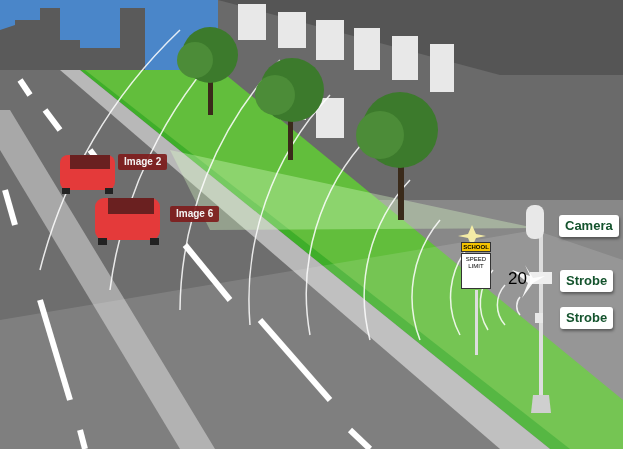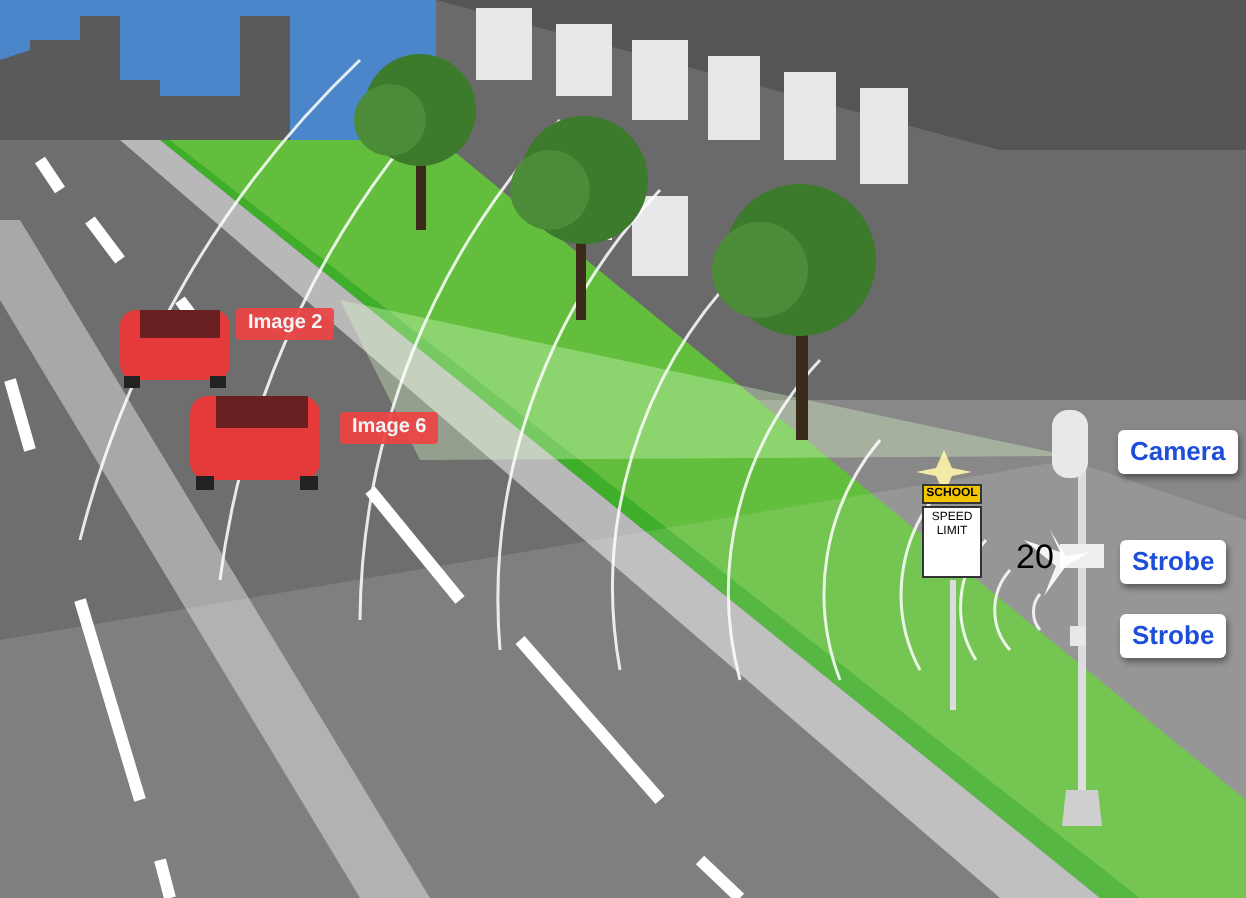--- a/index.html
+++ b/index.html
@@ -1,19 +1,19 @@
 <!DOCTYPE html>
 <html><head>
 <meta charset="utf-8">
 <style>
   html,body{margin:0;padding:0;}
   body{width:623px;height:449px;overflow:hidden;position:relative;font-family:"Liberation Sans",sans-serif;background:#888;}
   svg.scene{position:absolute;left:0;top:0;}
-  .label{position:absolute;background:#fff;border-radius:3px;box-shadow:1px 2px 3px rgba(0,0,0,.4);font-weight:bold;font-size:13px;color:#1d4ed8;padding:3px 6px;line-height:16px;}
-  .tag{position:absolute;background:#ef4444;color:#fff;font-size:10px;font-weight:bold;padding:2px 6px;border-radius:2px;line-height:12px;opacity:.92;}
+  .label{position:absolute;background:#fff;border-radius:3px;box-shadow:1px 2px 3px rgba(0,0,0,.4);font-weight:bold;font-size:13px;color:#14532d;padding:3px 6px;line-height:16px;}
+  .tag{position:absolute;background:#7f1d1d;color:#fff;font-size:10px;font-weight:bold;padding:2px 6px;border-radius:2px;line-height:12px;opacity:.92;}
   .sign{position:absolute;left:461px;top:242px;width:30px;}
   .sign .school{background:#f5c400;border:1px solid #333;font-size:6px;font-weight:bold;text-align:center;line-height:8px;}
   .sign .limit{background:#fff;border:1px solid #333;margin-top:1px;text-align:center;font-size:6px;line-height:7px;padding-top:2px;}
   .sign .num{font-size:17px;line-height:18px;padding-left:46px;}
 </style>
 </head>
 <body>
 
 <svg class="scene" width="623" height="449" viewBox="0 0 623 449">
   <rect x="0" y="0" width="623" height="80" fill="#4a86c9"></rect>

